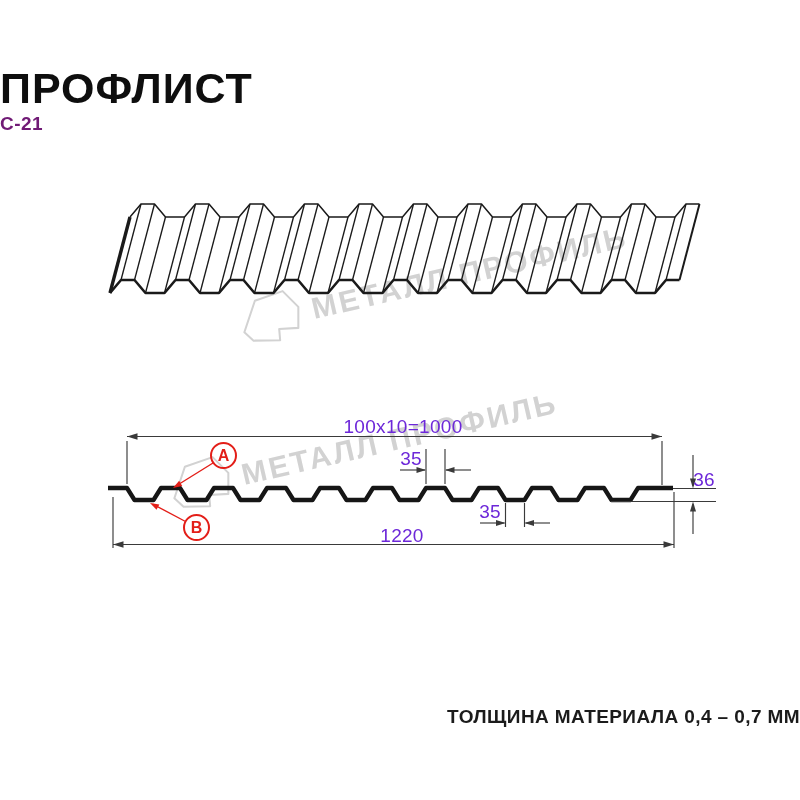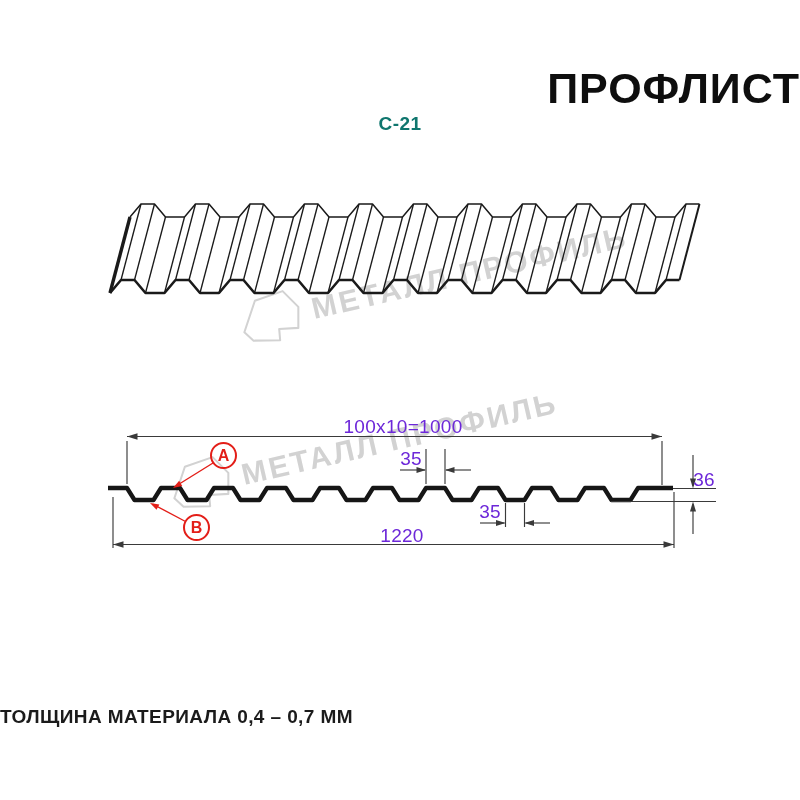--- a/index.html
+++ b/index.html
@@ -3,29 +3,29 @@
 <meta charset="utf-8">
 <style>
   html,body{margin:0;padding:0;}
   body{
     width:800px;height:800px;position:relative;overflow:hidden;
     background:#ffffff;
     font-family:"Liberation Sans", sans-serif;
   }
   .abs{position:absolute;}
   .page-title{
-    left:0;right:0;top:64px;text-align:right;
-    font-size:43px;font-weight:900;letter-spacing:1px;color:#0e0e0e;margin-left:27px;
+    left:0;right:0;top:64px;text-align:left;
+    font-size:43px;font-weight:900;letter-spacing:1px;color:#0e0e0e;
   }
   .page-subtitle{
-    left:0;right:0;top:113px;text-align:center;
-    font-size:19px;font-weight:600;letter-spacing:.5px;color:#0f766e;
+    left:0;right:0;top:113px;text-align:left;
+    font-size:19px;font-weight:600;letter-spacing:.5px;color:#701a75;
   }
   .footer-note{
-    left:0;right:0;top:706px;text-align:left;
+    left:0;right:0;top:706px;text-align:right;
     font-size:19px;font-weight:600;letter-spacing:.4px;color:#1b1b1b;
   }
   .watermark{
     display:flex;align-items:center;gap:10px;
     transform:rotate(-13deg);transform-origin:left center;
     color:var(--wm,#d2d2d2);white-space:nowrap;z-index:0;
   }
   .watermark .wm-text{
     font-size:30px;font-weight:bold;letter-spacing:2.5px;
   }

